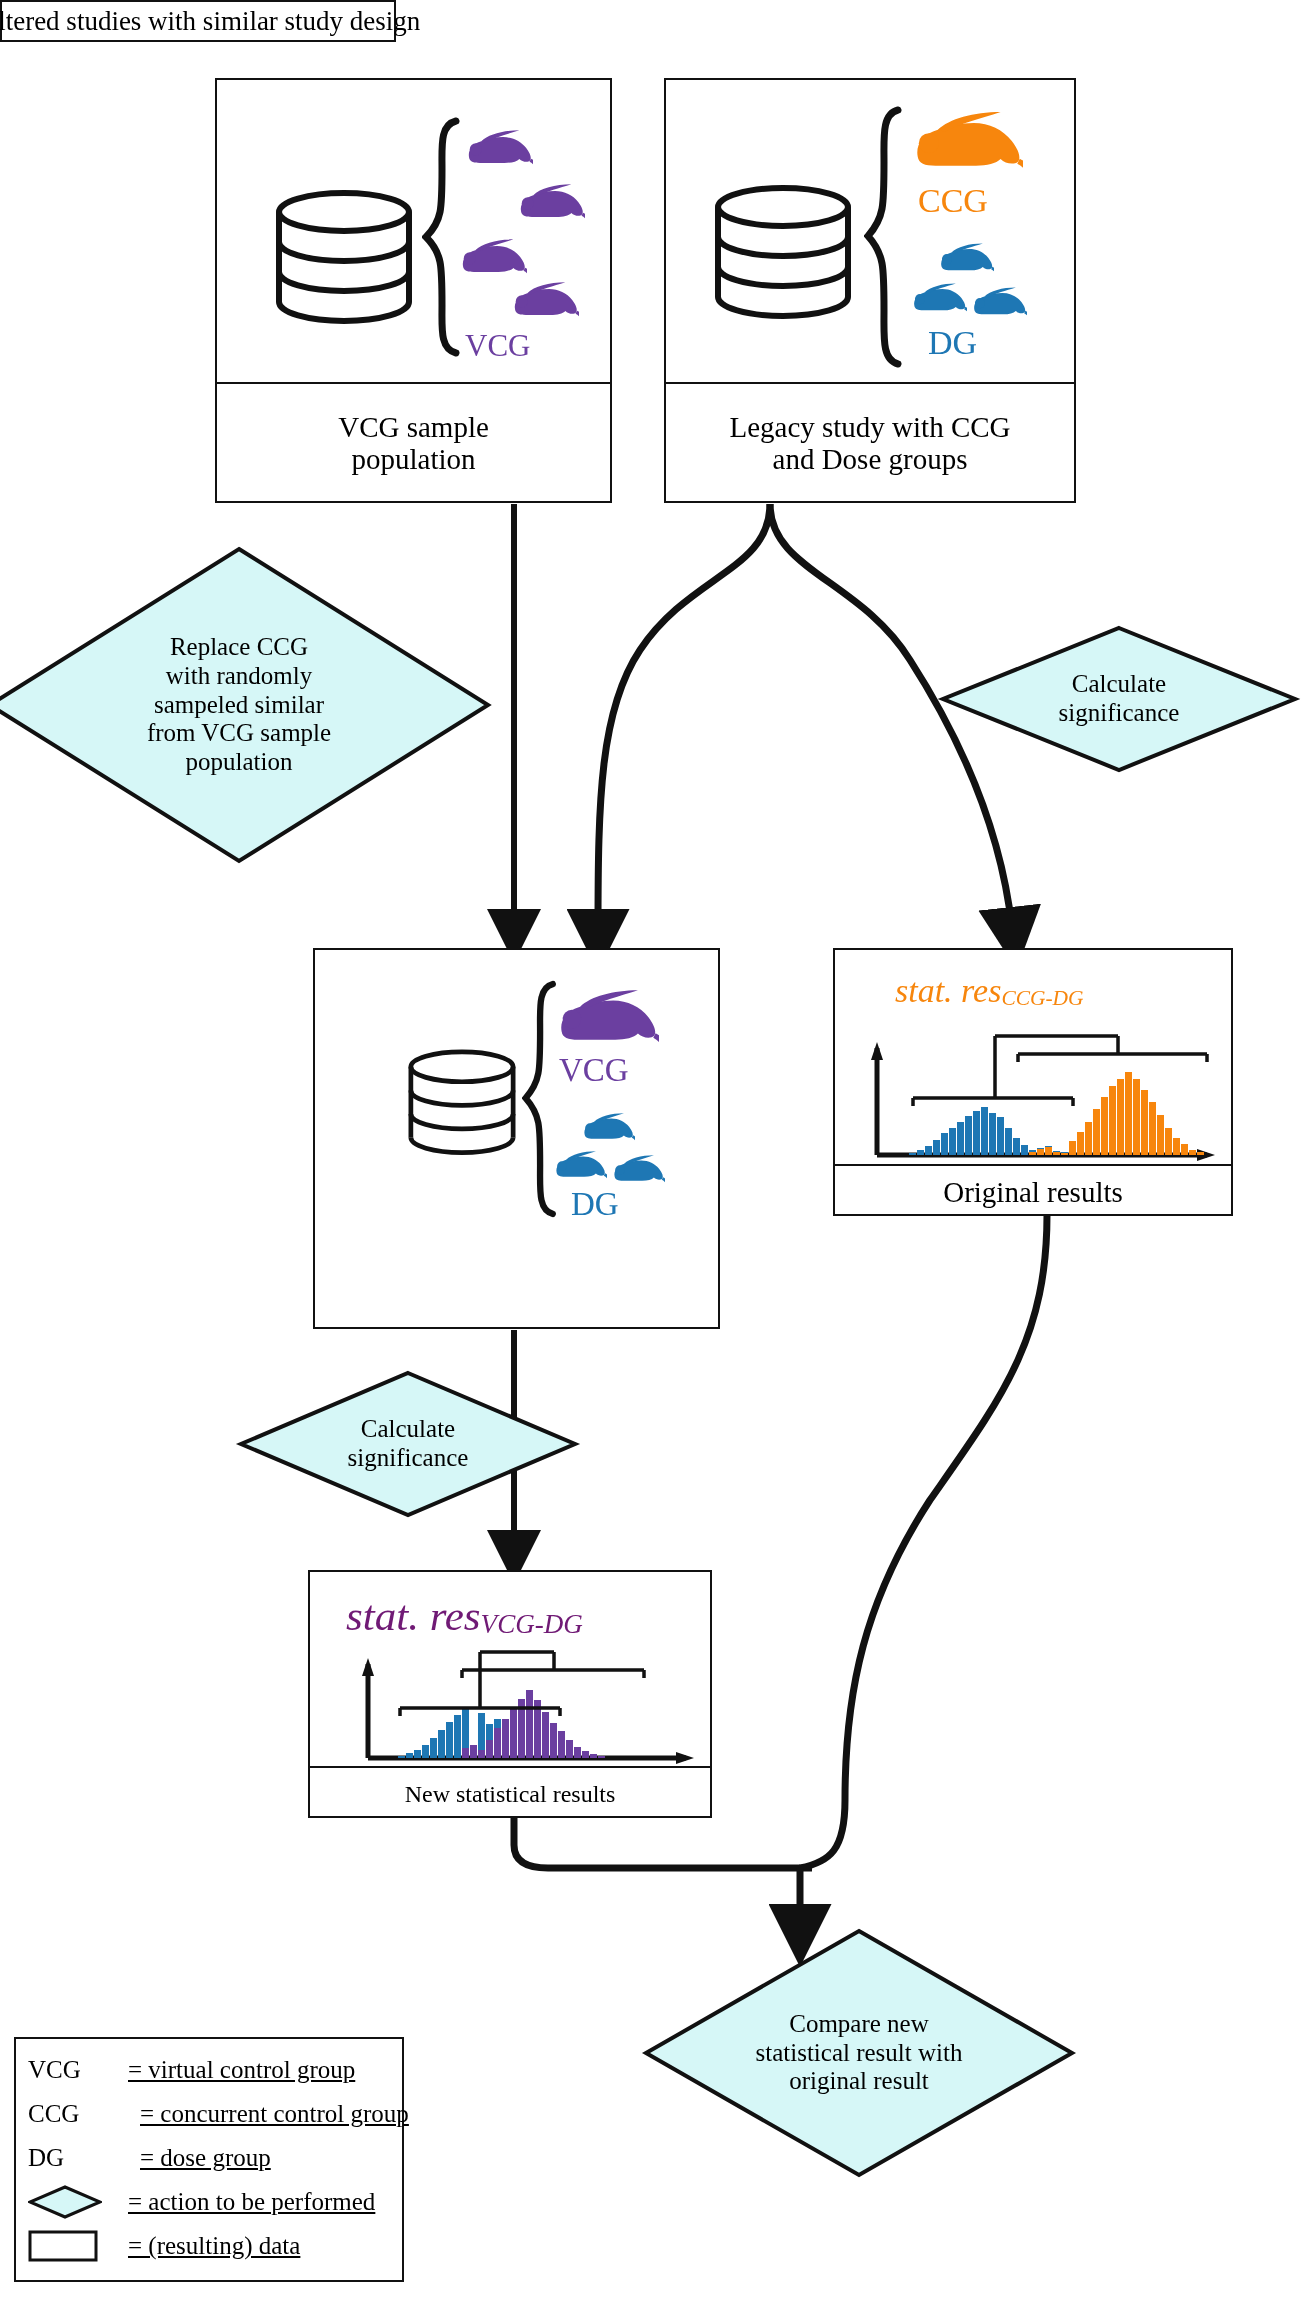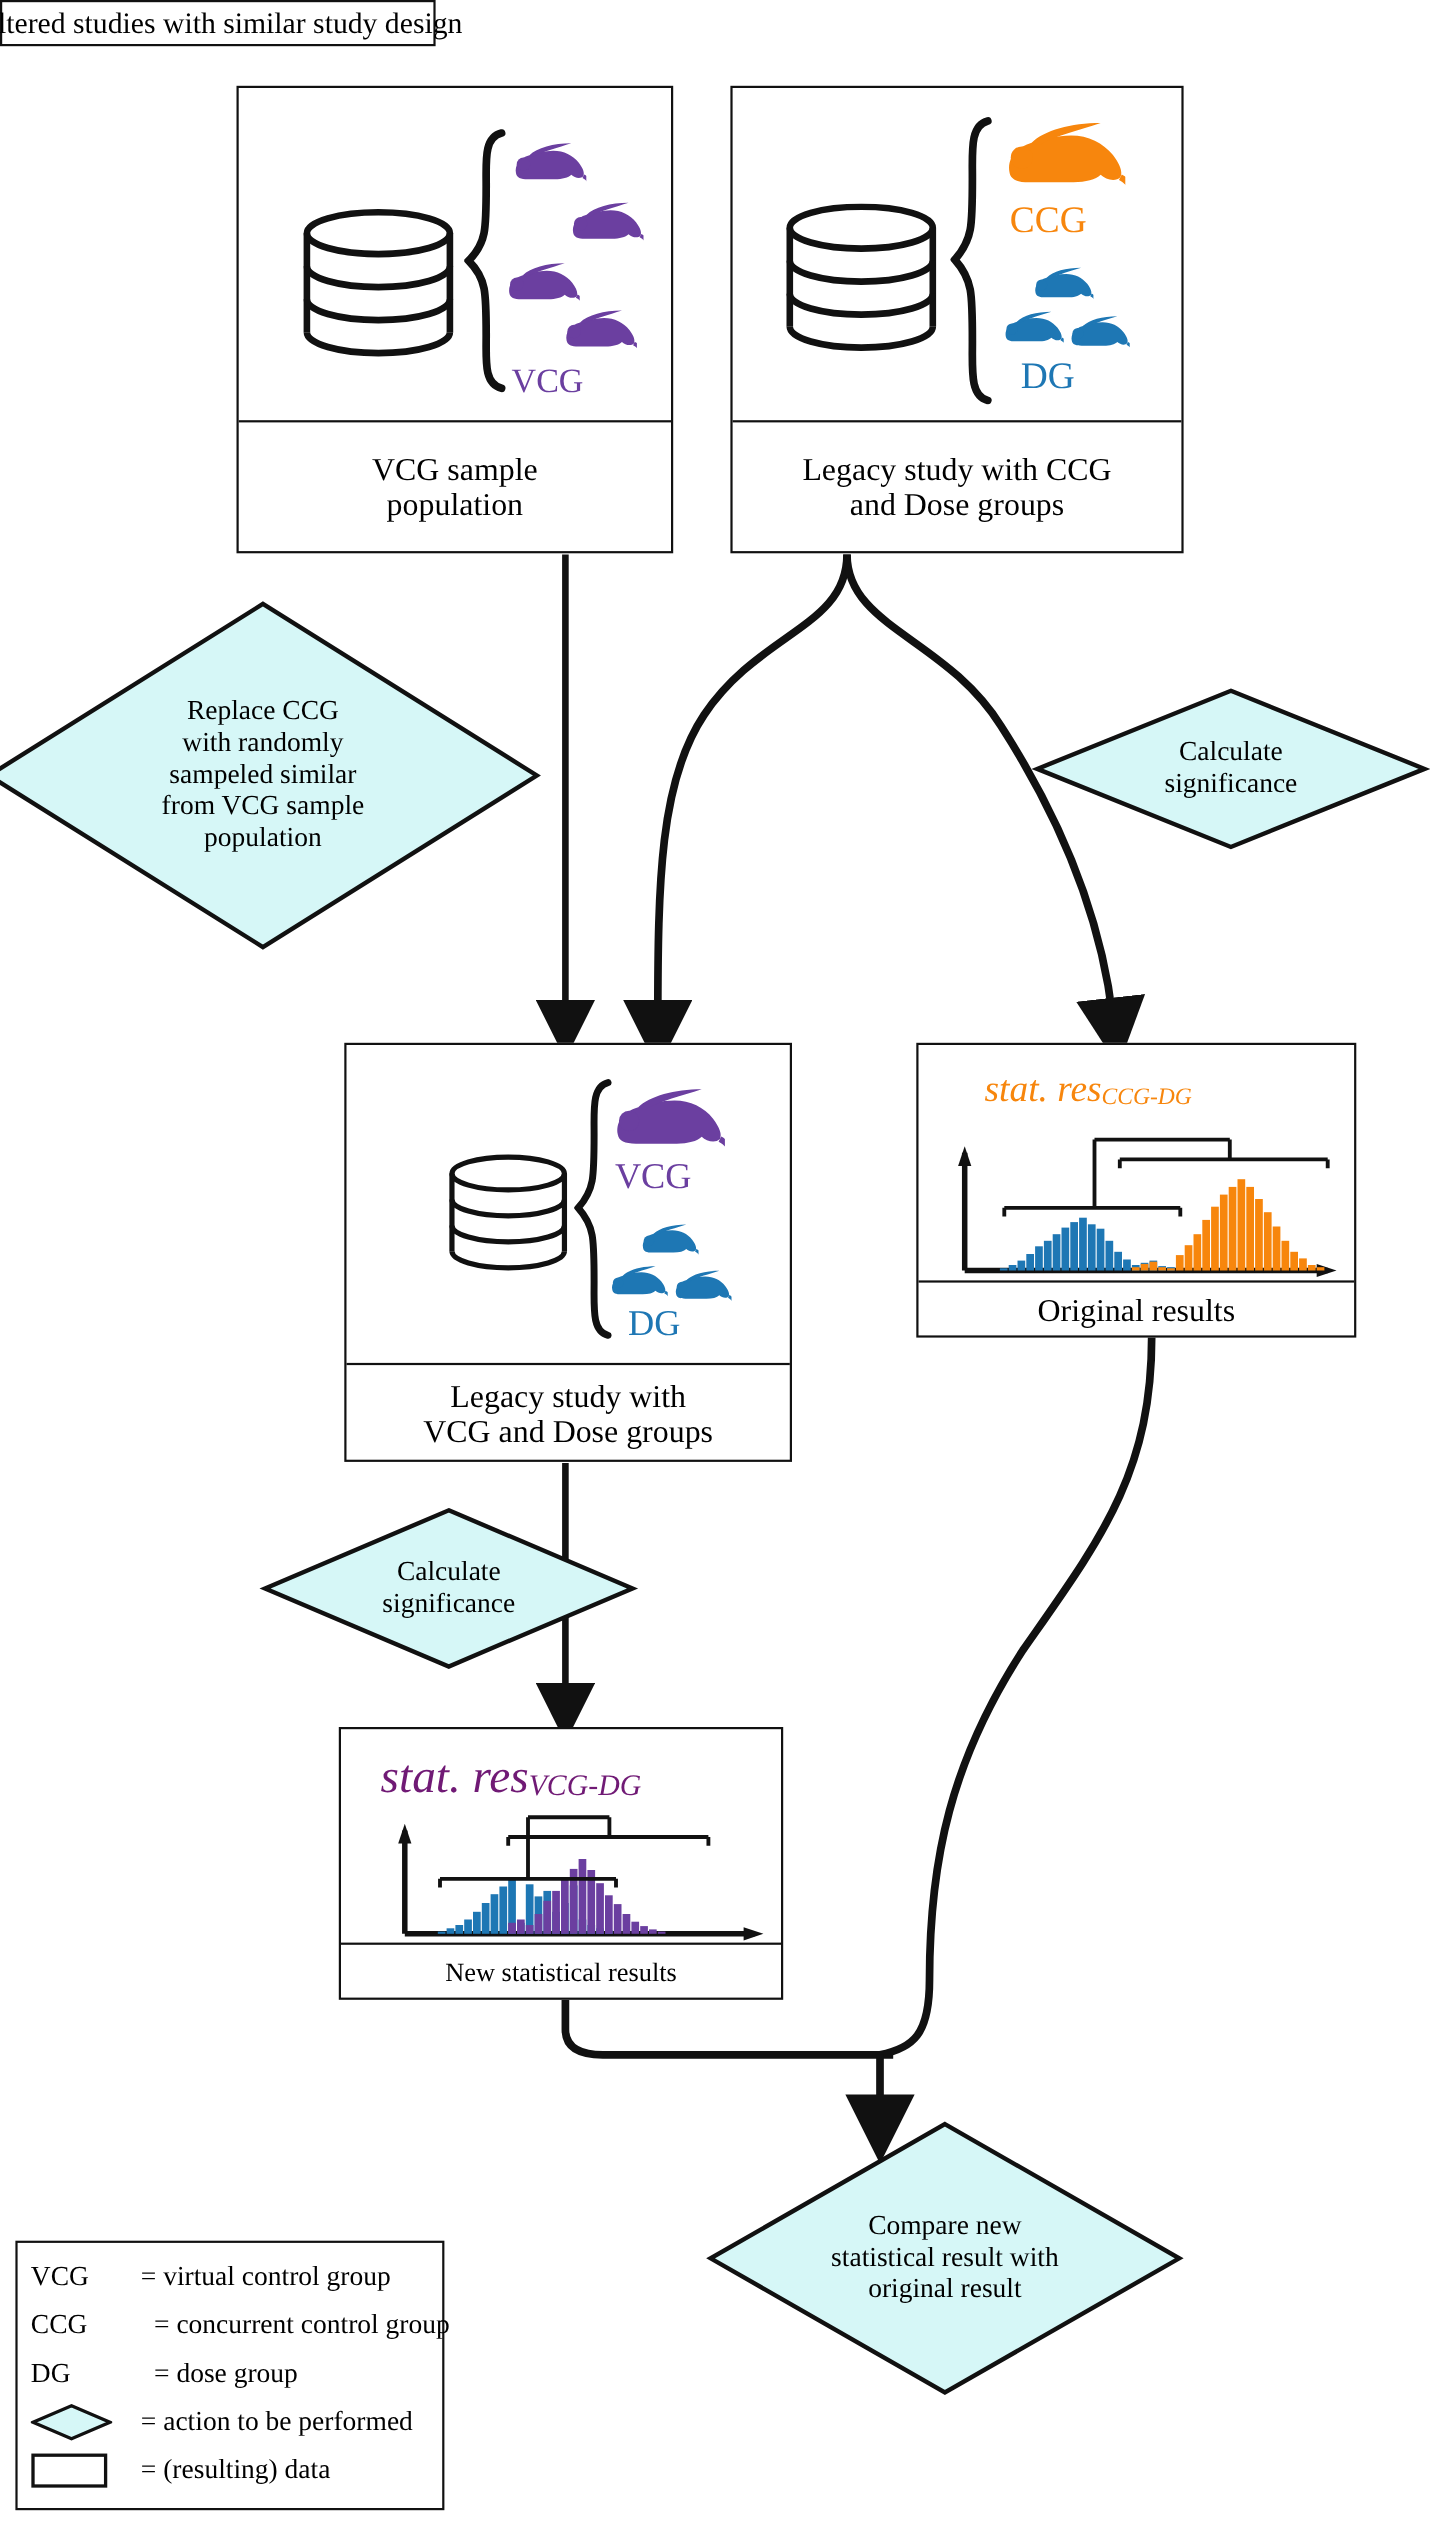--- a/index.html
+++ b/index.html
@@ -49,21 +49,21 @@
 
   
   #legend{
     position:absolute;left:14px;top:2037px;width:390px;height:245px;
     border:2.5px solid #111;background:#fff;box-sizing:border-box;
     padding:9px 0 0 12px;
   }
   #legend .row{display:flex;align-items:center;height:44px;font-size:25px;}
   #legend .k{width:100px;flex:none;}
   #legend .k.wide{width:112px;}
-  #legend .v{white-space:nowrap;}
+  #legend .v{white-space:nowrap;text-decoration:underline;}
   #legend .sym{width:100px;flex:none;display:flex;align-items:center;}
 
   
   .histo{position:absolute;left:0;top:0;}
   .stattitle{position:absolute;font-style:italic;white-space:nowrap;line-height:1;margin-top:12px;}
   .stattitle .sub{font-size:0.63em;vertical-align:-0.12em;font-style:italic;}
 
   svg{display:block;}
 </style>
 </head>
@@ -318,24 +318,20 @@
                  C96,40 98,46 96,50 C92,54 84,52 80,48 C76,52 68,54 58,54
                  L22,54 C12,54 7,52 6,46 Z" fill="#1E77B4"></path>
         <path d="M24,22 C34,12 56,6 80,6 C62,12 44,16 30,24 Z" fill="#1E77B4"></path>
         <circle cx="16" cy="34" r="9" fill="#1E77B4"></circle>
         <path d="M96,50 C100,52 104,56 106,60" stroke="#1E77B4" stroke-width="5" fill="none"></path>
       </svg>
     </div>
     <div class="grouplabel" style="left:256px;top:238px;color:#1E77B4;font-size:33px;">DG</div>
   </div>
 
-  <div class="caption" style="height:92px;font-size:29px;">
-    <span>Legacy study with</span>
-    <span>VCG and Dose groups</span>
-  </div>
 </div>
 
 <div class="databox" style="left:833px;top:948px;width:400px;height:268px;">
   <div class="body" style="height:214px;">
 
     <div class="stattitle" style="left:60px;top:12px;font-size:34px;color:#F7860D;">
       <span>stat. res</span><span class="sub">CCG-DG</span>
     </div>
 
     <svg class="histo" style="left:0;top:0;" width="400" height="214" viewBox="0 0 400 214">

